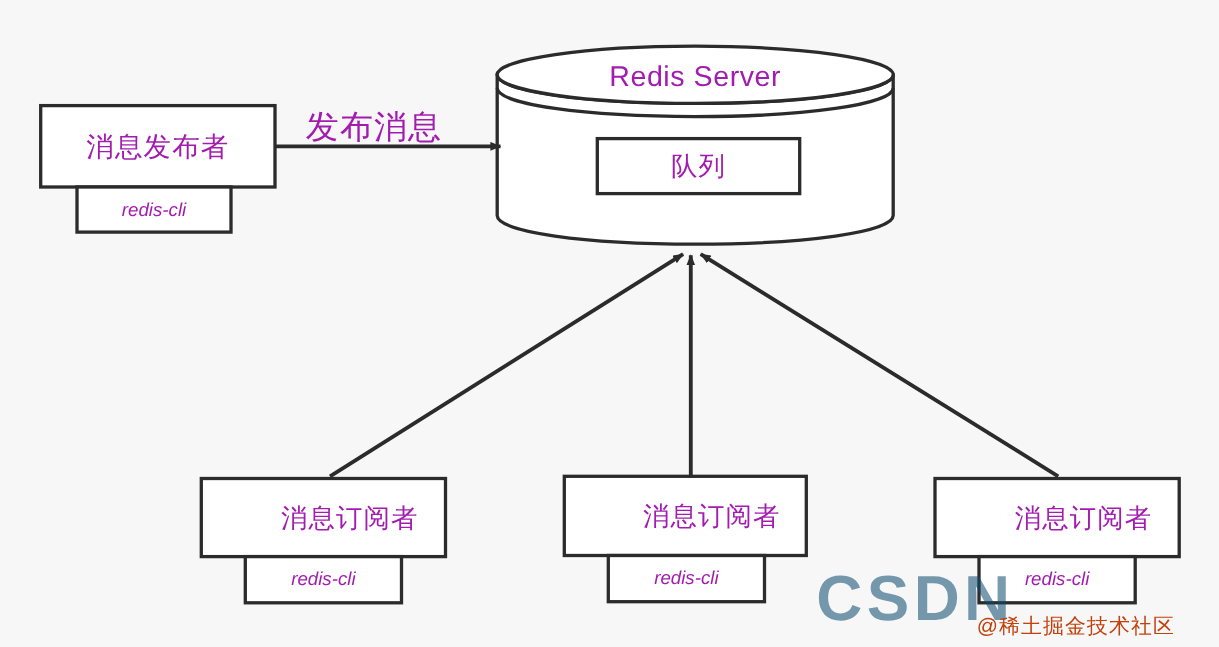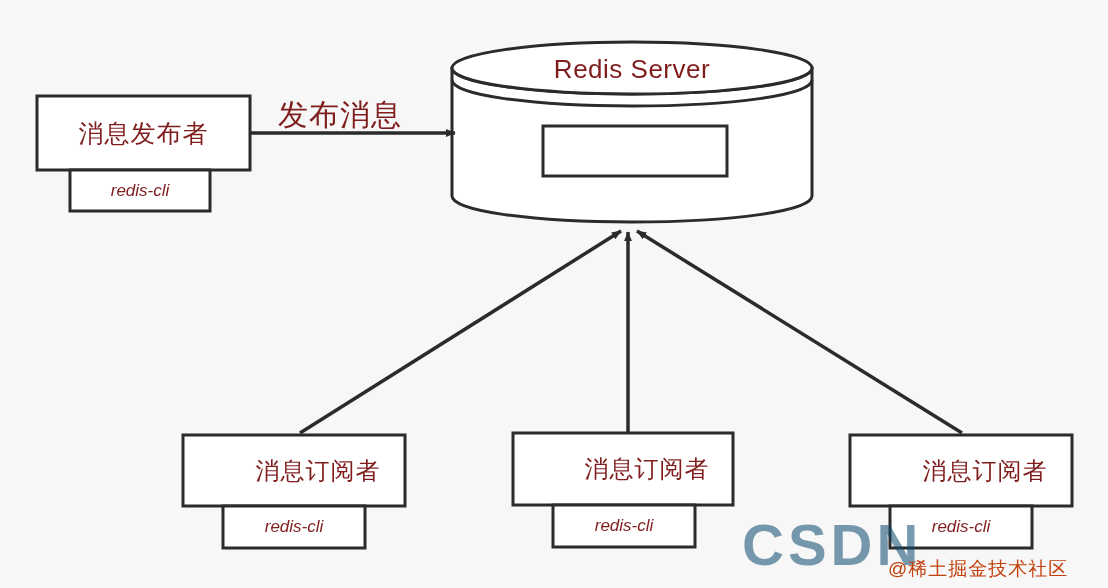--- a/index.html
+++ b/index.html
@@ -27,21 +27,21 @@
     width: 1108px;
     height: 588px;
     display: block;
   }
   .node-label {
     position: absolute;
     display: flex;
     align-items: center;
     justify-content: center;
     text-align: center;
-    color: #7f1d1d;
+    color: #a21caf;
     white-space: nowrap;
     pointer-events: none;
   }
   .lbl-cn-big {
     font-size: 25px;
     letter-spacing: 1px;
   }
   .lbl-cn-mid {
     font-size: 24px;
     letter-spacing: 1px;
@@ -129,20 +129,21 @@
     <rect x="850" y="435" width="222" height="71" fill="#ffffff" stroke="#2b2b2b" stroke-width="3"></rect>
     <rect x="890" y="506" width="142" height="42" fill="#ffffff" stroke="#2b2b2b" stroke-width="3"></rect>
 
     <line x1="300" y1="433" x2="621" y2="231" stroke="#2b2b2b" stroke-width="3.5" marker-end="url(#arrowhead)"></line>
     <line x1="628" y1="433" x2="628" y2="232" stroke="#2b2b2b" stroke-width="3.5" marker-end="url(#arrowhead)"></line>
     <line x1="962" y1="433" x2="637" y2="231" stroke="#2b2b2b" stroke-width="3.5" marker-end="url(#arrowhead)"></line>
   </svg>
 
   <div class="node-label lbl-server" style="left:452px; top:52px; width:360px; height:34px;">Redis Server</div>
 
+  <div class="node-label lbl-queue" style="left:543px; top:126px; width:184px; height:50px;">队列</div>
 
   <div class="node-label lbl-cn-big" style="left:37px; top:96px; width:213px; height:74px;">消息发布者</div>
 
   <div class="node-label lbl-cli" style="left:70px; top:170px; width:140px; height:41px;">redis-cli</div>
 
   <div class="node-label lbl-edge" style="left:278px; top:100px; width:130px; height:30px; justify-content:flex-start;">发布消息</div>
 
   <div class="node-label lbl-cn-mid" style="left:183px; top:435px; width:222px; height:71px;">消息订阅者</div>
   <div class="node-label lbl-cli" style="left:223px; top:506px; width:142px; height:42px;">redis-cli</div>
 

